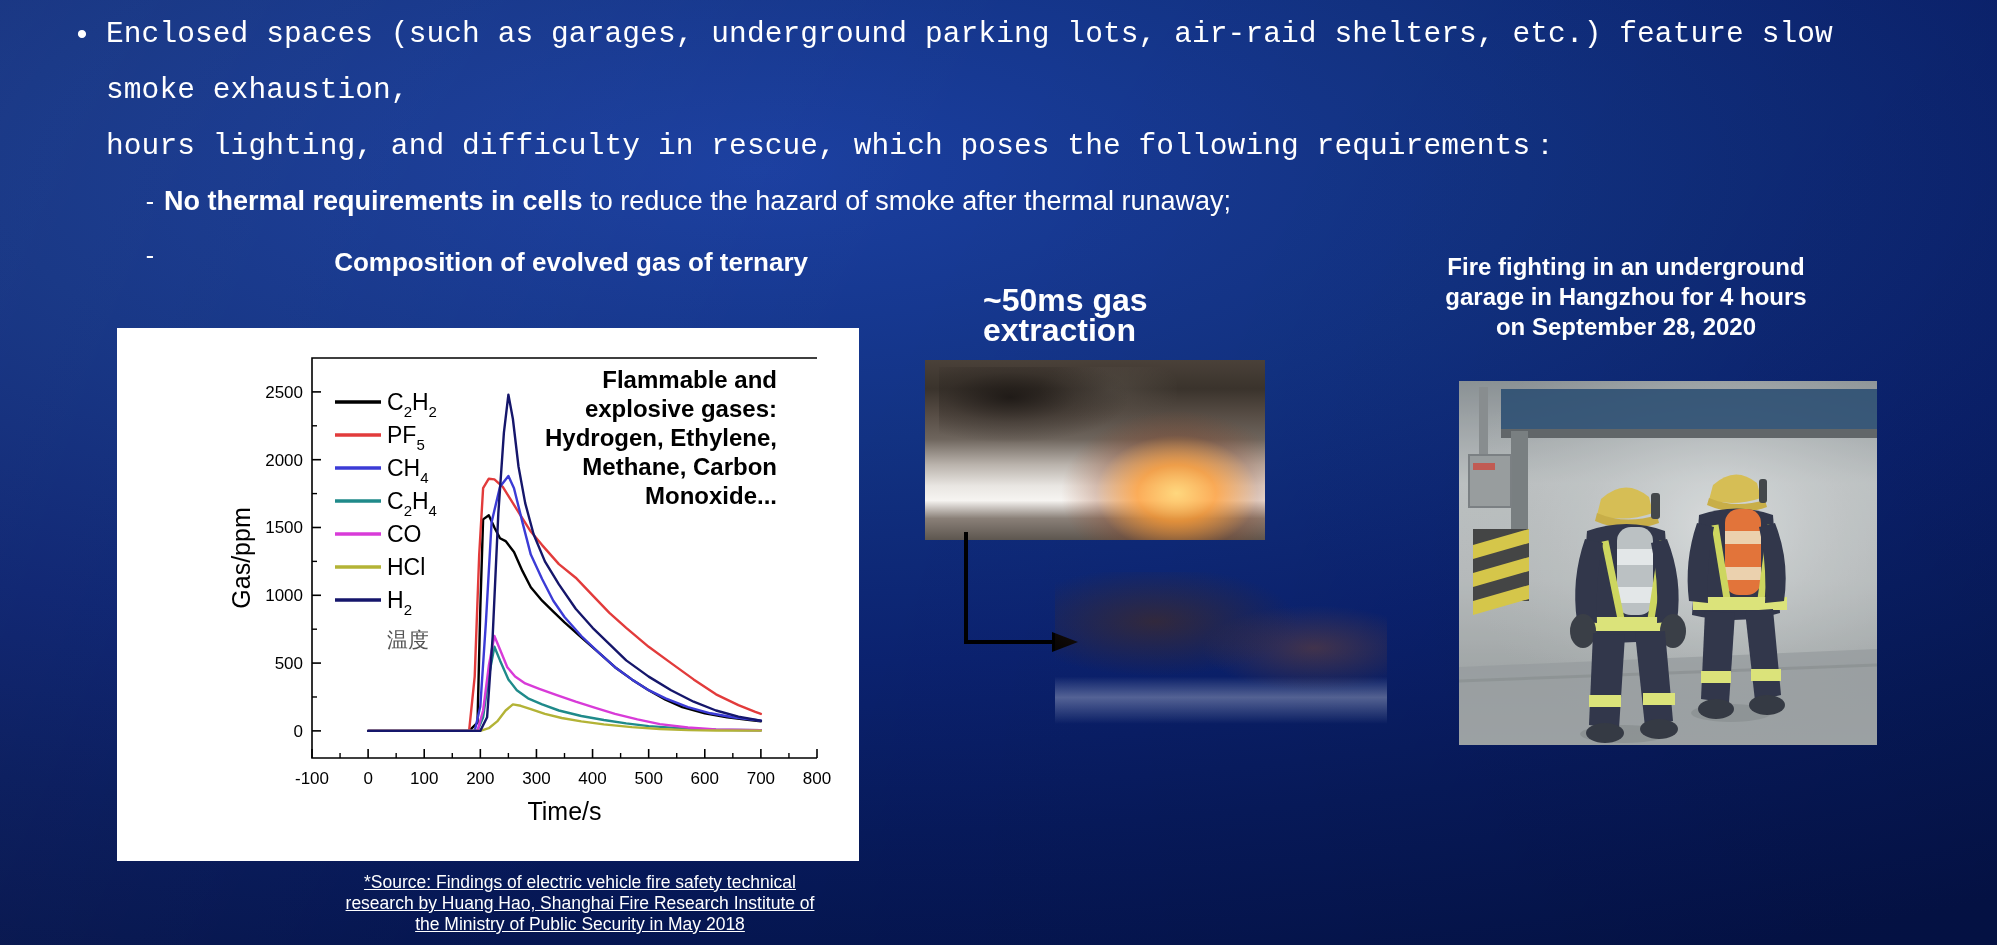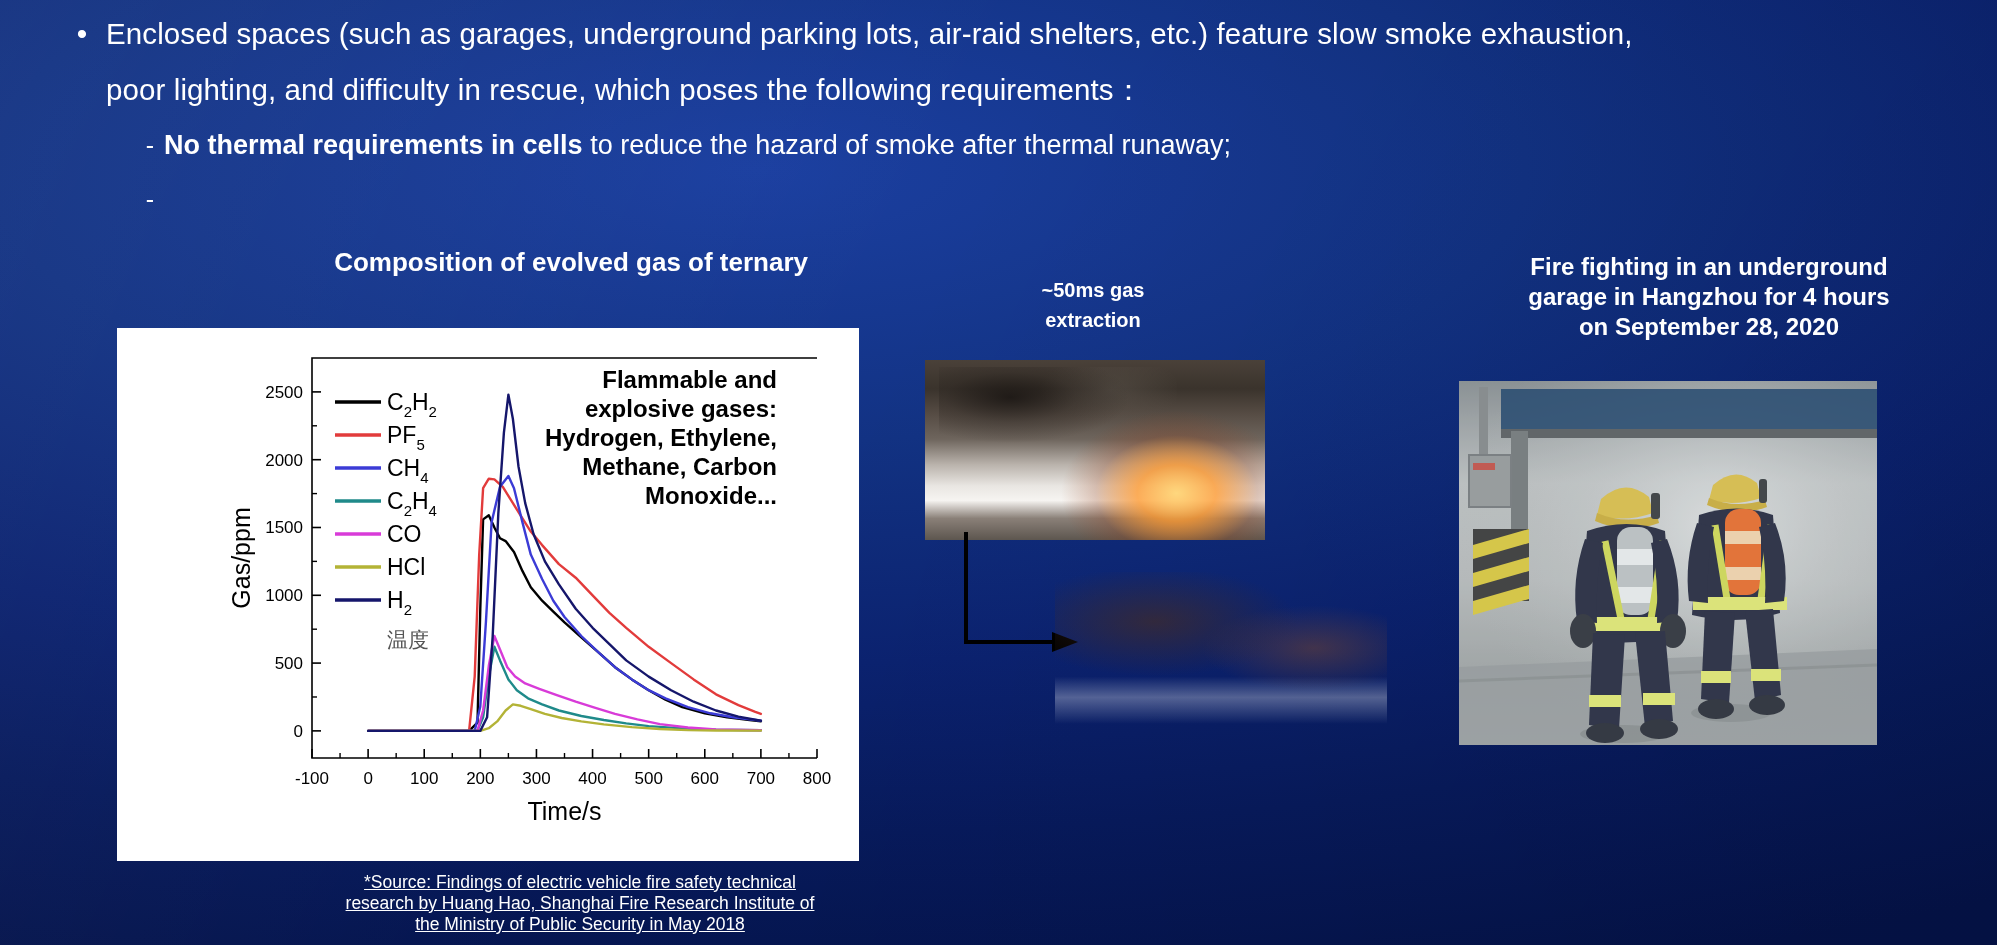--- a/index.html
+++ b/index.html
@@ -43,20 +43,21 @@
     line-height: 56px;
     width: 48px;
     text-align: center;
   }
   .b-text {
     font-size: 29.5px;
     line-height: 56px;
     font-weight: 400;
     letter-spacing: 0.1px;
     color: #ffffff;
+    font-family: Liberation Mono, monospace;
   }
   .lvl1 { margin-left: 0px; }
   .lvl1 .b-text { font-size: 29.5px; }
 
   .sub-row {
     display: flex;
     align-items: flex-start;
     margin-left: 78px;
   }
   .sub-mark {
@@ -108,24 +109,24 @@
     line-height: 21px;
     color: #ffffff;
     font-weight: 400;
     text-decoration: underline;
   }
 
   
   .mid-caption {
     position: absolute;
     left: 983px;
-    top: 275px;
+    top: 285px;
     width: 220px;
-    text-align: center;
-    font-size: 20px;
+    text-align: left;
+    font-size: 32px;
     font-weight: 700;
     line-height: 30px;
     color: #ffffff;
   }
   .photo {
     position: absolute;
     overflow: hidden;
   }
   .photo-a {
     left: 925px;
@@ -173,21 +174,21 @@
     position: absolute;
     left: 960px;
     top: 530px;
     width: 120px;
     height: 140px;
   }
 
   
   .right-caption {
     position: absolute;
-    left: 1494px;
+    left: 1411px;
     top: 252px;
     width: 430px;
     text-align: center;
     font-size: 24px;
     font-weight: 700;
     line-height: 30px;
     color: #ffffff;
   }
   .photo-c {
     position: absolute;
@@ -203,21 +204,21 @@
 <body>
 
 <div class="slide">
 
   <div class="bullets">
 
     <div class="b-row lvl1">
       <div class="b-mark">•</div>
       <div>
         <div class="b-text">Enclosed spaces (such as garages, underground parking lots, air-raid shelters, etc.) feature slow smoke exhaustion,</div>
-        <div class="b-text">poor lighting, and difficulty in rescue, which poses the following requirements：</div>
+        <div class="b-text">hours lighting, and difficulty in rescue, which poses the following requirements：</div>
       </div>
     </div>
 
     <div class="sub-row">
       <div class="sub-mark">-</div>
       <div class="sub-text"><span class="bold">No thermal requirements in cells</span><span> to reduce the hazard of smoke after thermal runaway;</span></div>
     </div>
 
     <div class="sub-row">
       <div class="sub-mark">-</div>

